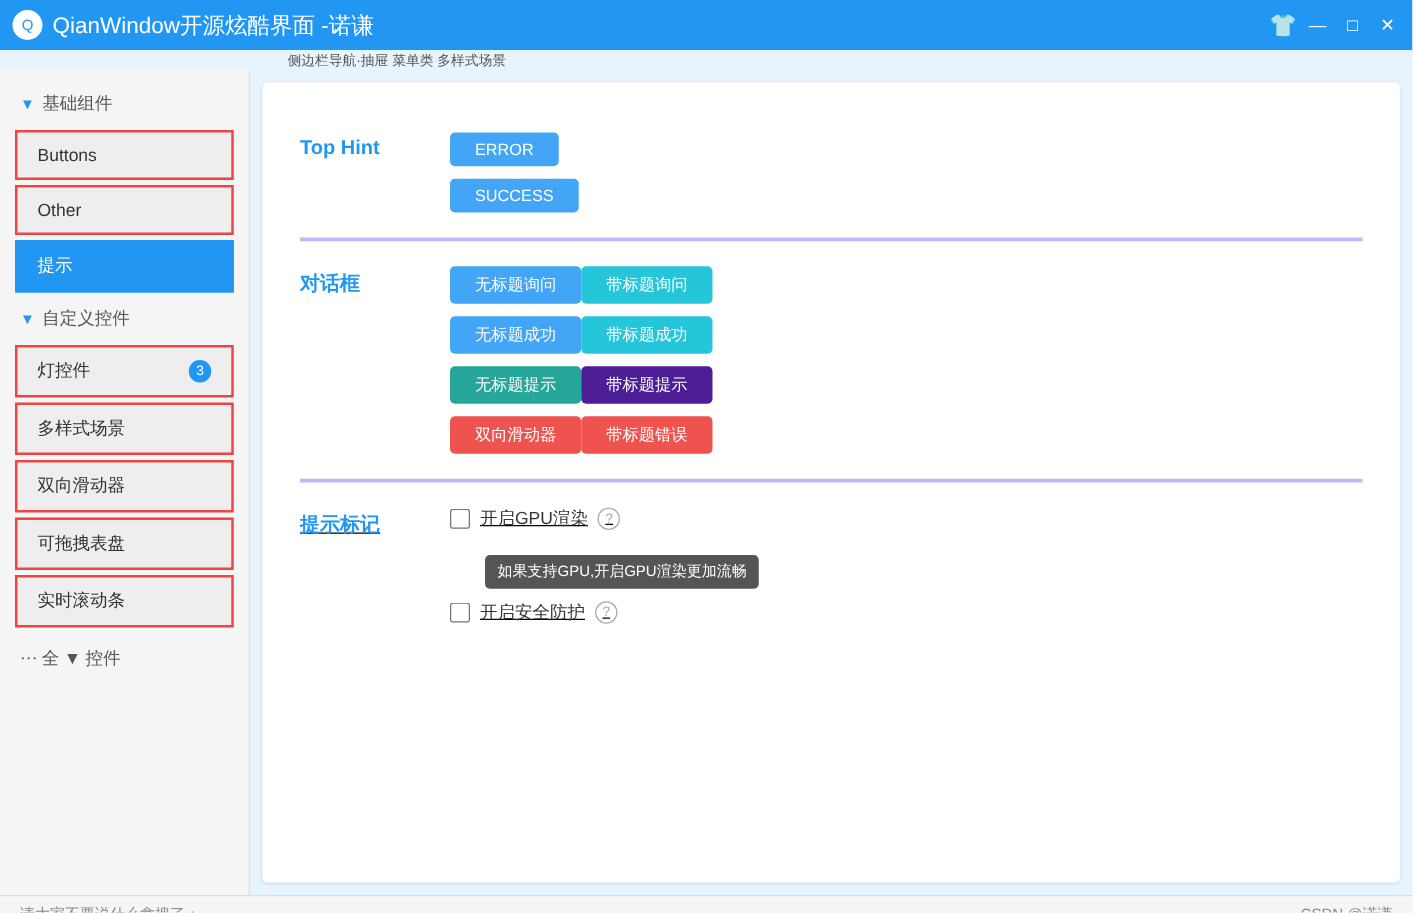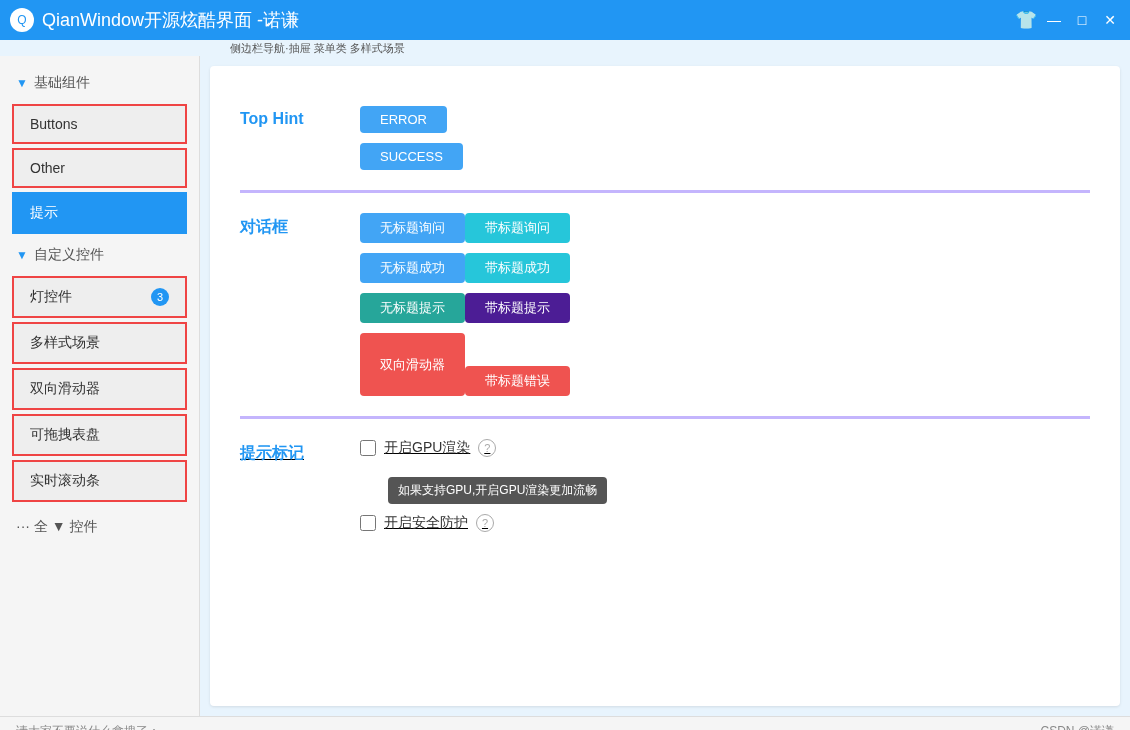--- a/index.html
+++ b/index.html
@@ -142,21 +142,21 @@
     .btn-info { background: #42a5f5; }
     .btn-error { background: #42a5f5; }
     .btn-success { background: #42a5f5; }
     .btn-query { background: #42a5f5; }
     .btn-query-title { background: #26c6da; }
     .btn-succ { background: #42a5f5; }
     .btn-succ-title { background: #26c6da; text-align: right; }
     .btn-hint { background: #26a69a; }
     .btn-hint-title { background: #4c1d95; }
     .btn-err { background: #ef5350; }
-    .btn-err-title { background: #ef5350; margin-top: 33px; }
+    .btn-err-title { background: #ef5350; }
 
     .buttons-row {
       display: flex;
       flex-wrap: wrap;
     }
 
     
     .checkbox-row {
       display: flex;
       align-items: center;
@@ -252,21 +252,21 @@
     </div>
     <div class="sidebar-item with-badge">
       <span>灯控件</span>
       <span class="badge">3</span>
     </div>
     <div class="sidebar-item">多样式场景</div>
     <div class="sidebar-item">双向滑动器</div>
     <div class="sidebar-item">可拖拽表盘</div>
     <div class="sidebar-item">实时滚动条</div>
 
-    <div class="sidebar-section-header" style="margin-top:8px;">
+    <div class="sidebar-section-header" style="margin-top:8px;font-family:Liberation Serif, serif;">
       <span>···  全 ▼ 控件</span>
     </div>
   </div>
 
   <div class="content">
 
     <div class="section-row">
       <div class="section-label">Top Hint</div>
       <div class="section-content">
         <div>

